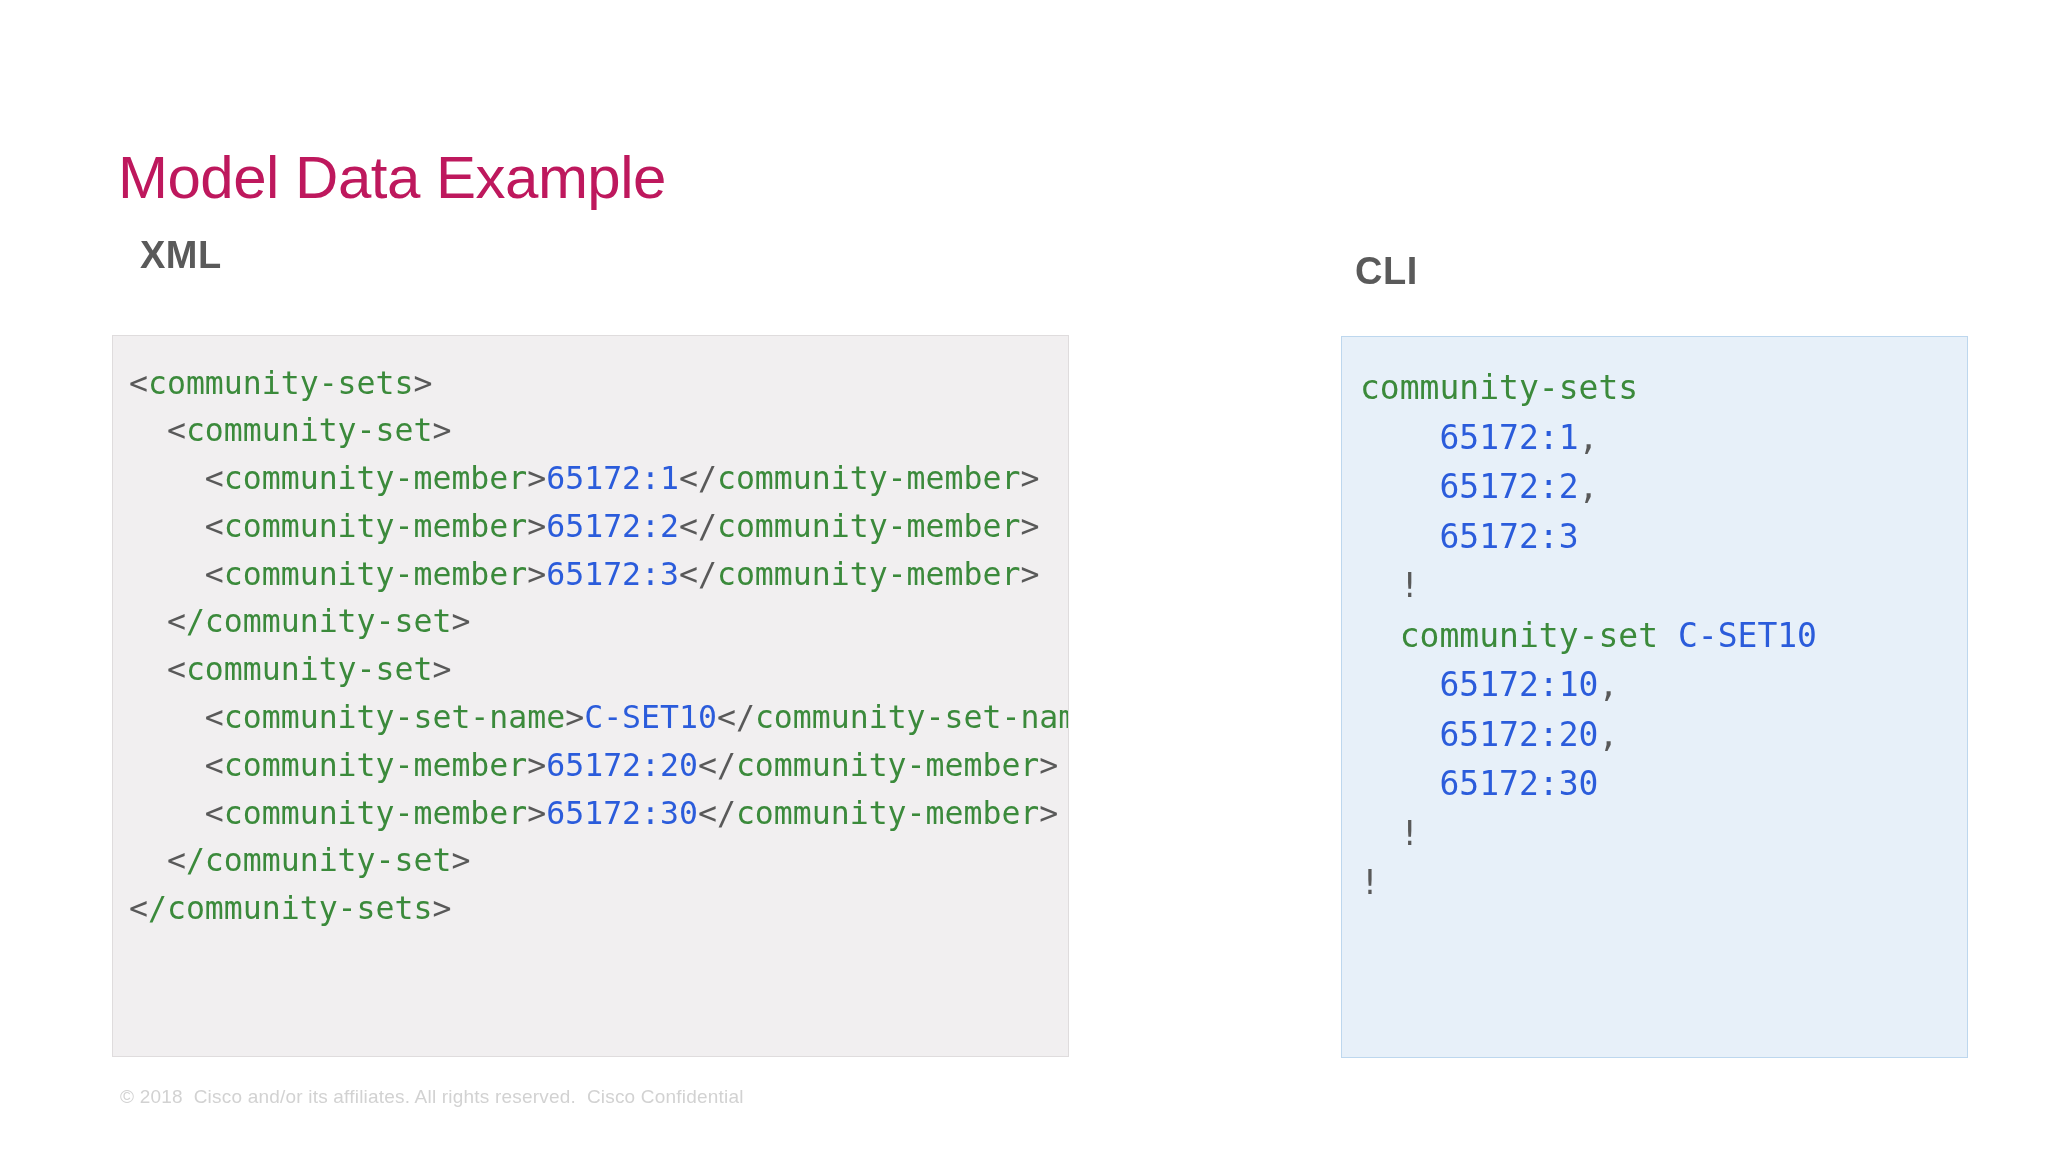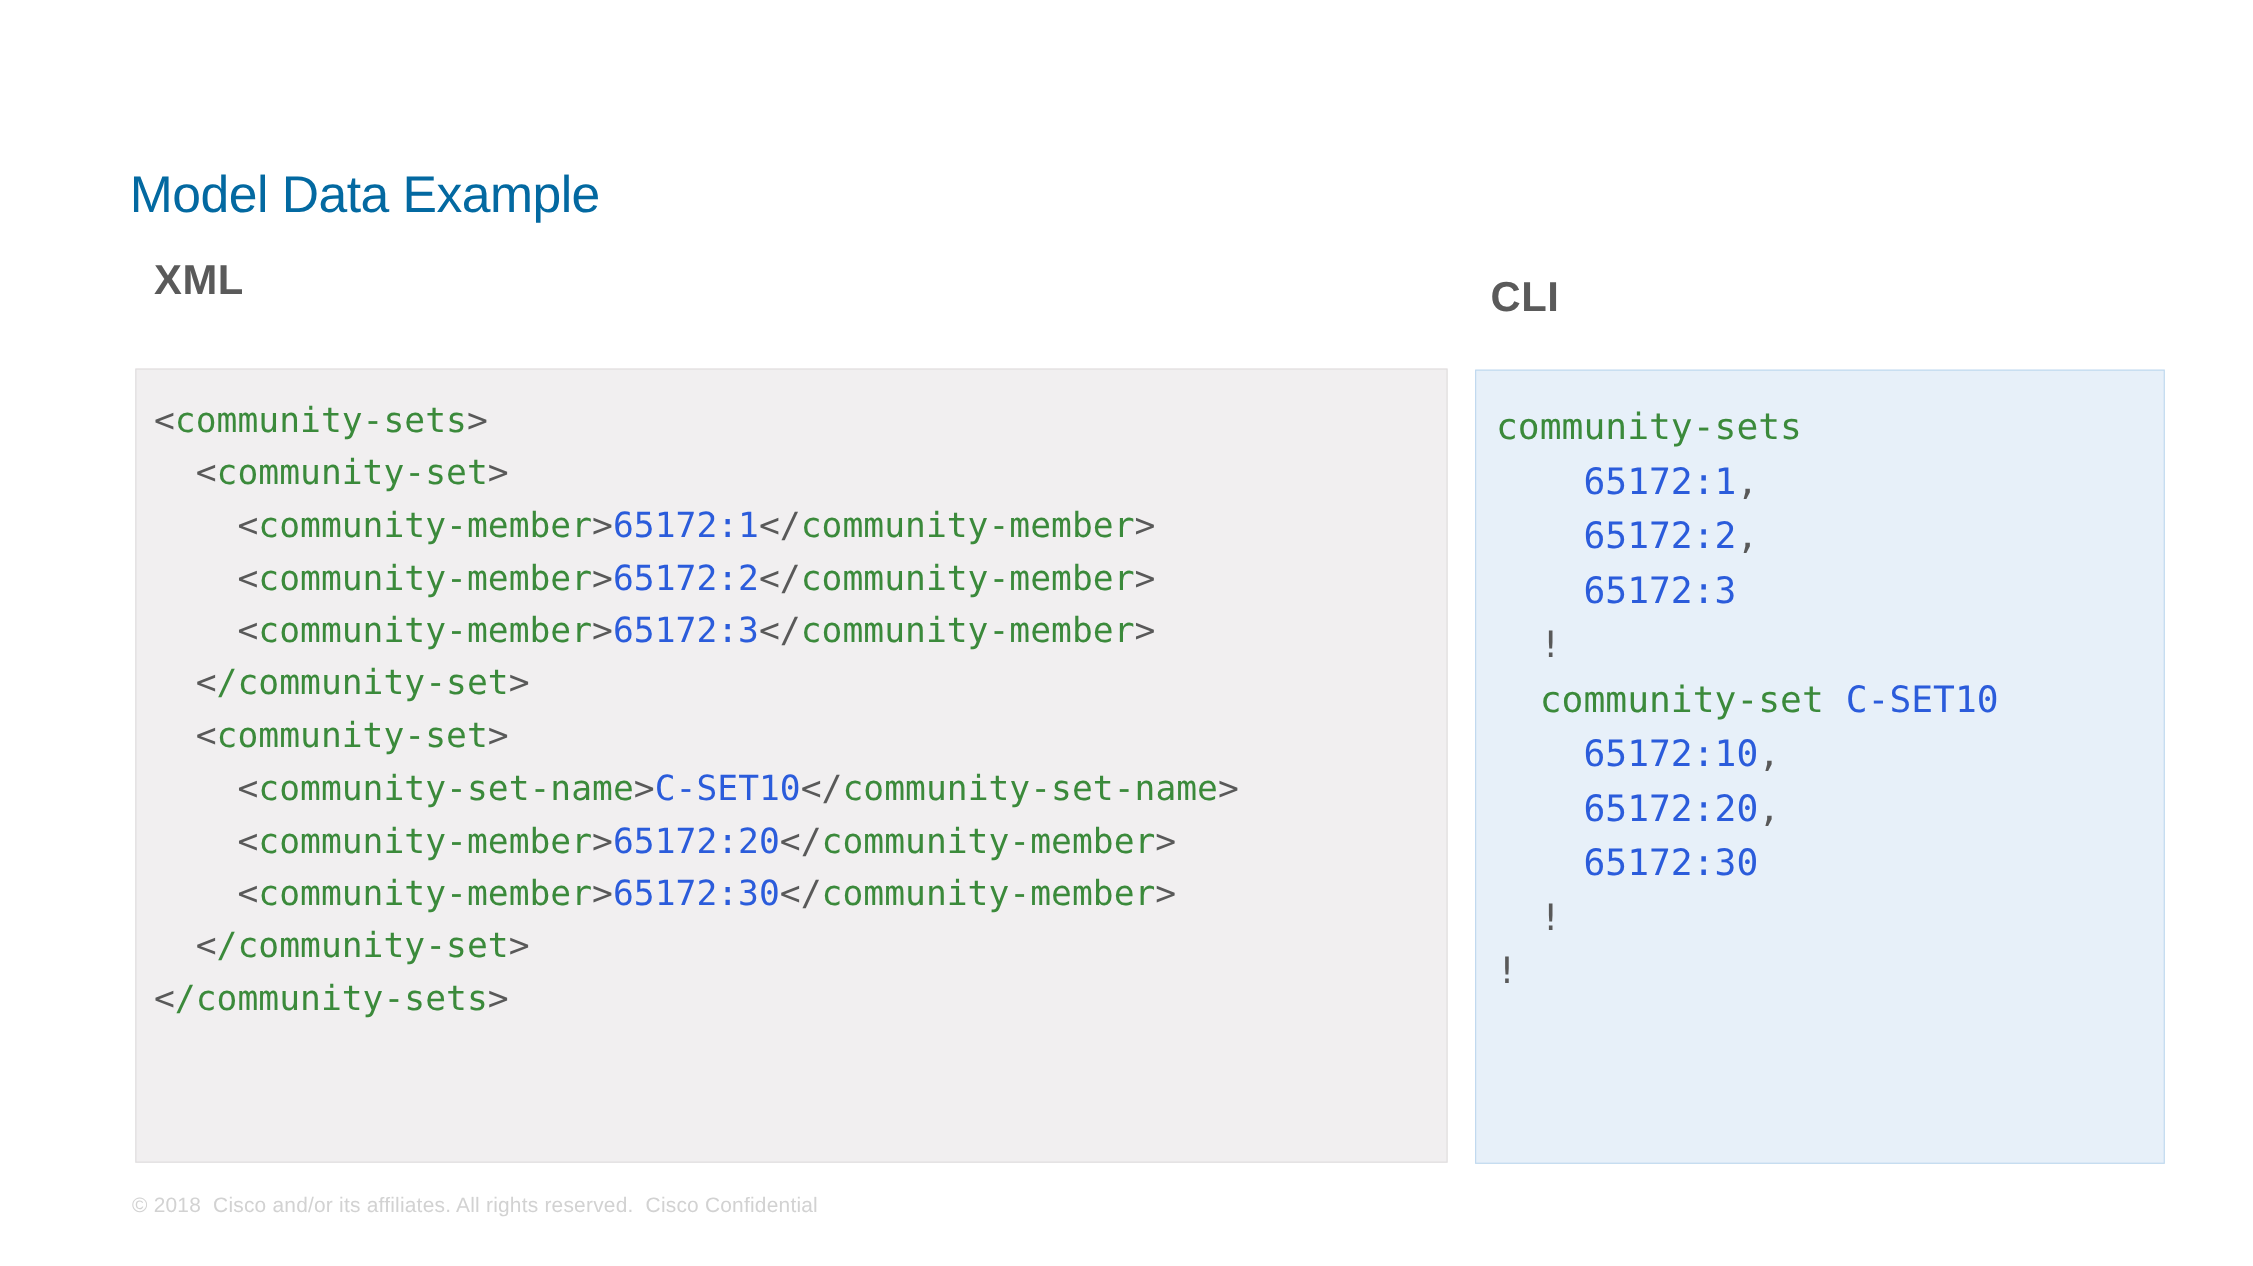--- a/index.html
+++ b/index.html
@@ -19,26 +19,26 @@
   .slide {
     position: absolute;
     inset: 0;
     background: #ffffff;
   }
 
   
   .slide-title {
     position: absolute;
     left: 118px;
-    top: 120px;
+    top: 105px;
     font-family: "Liberation Sans", sans-serif;
-    font-size: 47px;
+    font-size: 60px;
     font-weight: 300;
     letter-spacing: -0.5px;
-    color: #0369a1;
+    color: #be185d;
     line-height: 1.1;
     white-space: nowrap;
   }
 
   
   .col-head {
     position: absolute;
     font-family: Liberation Sans, sans-serif;
     font-size: 38px;
     font-weight: bold;
@@ -52,23 +52,23 @@
   
   .code-panel {
     position: absolute;
     box-sizing: border-box;
     font-family: "DejaVu Sans Mono", monospace;
     white-space: pre;
     overflow: hidden;
   }
 
   .code-panel.xml-panel {
-    left: 123px;
+    left: 112px;
     top: 303px;
-    width: 1193px;
+    width: 957px;
     height: 722px;
     background: #f1eff0;
     border: 1px solid #dfdcdd;
     padding: 24px 0 0 16px;
     font-size: 31.5px;
     line-height: 47.8px;
   }
 
   .code-panel.cli-panel {
     left: 1341px;

